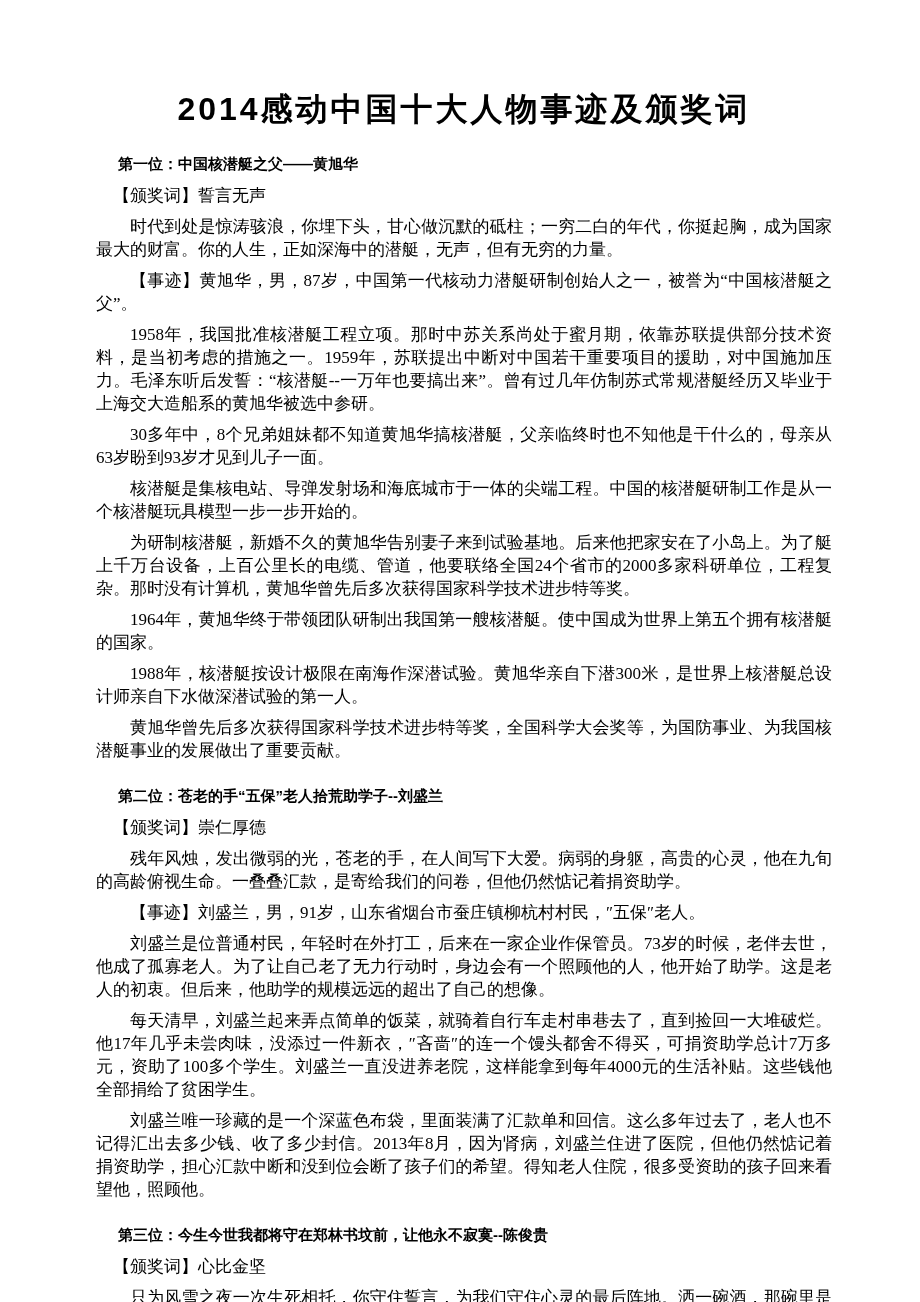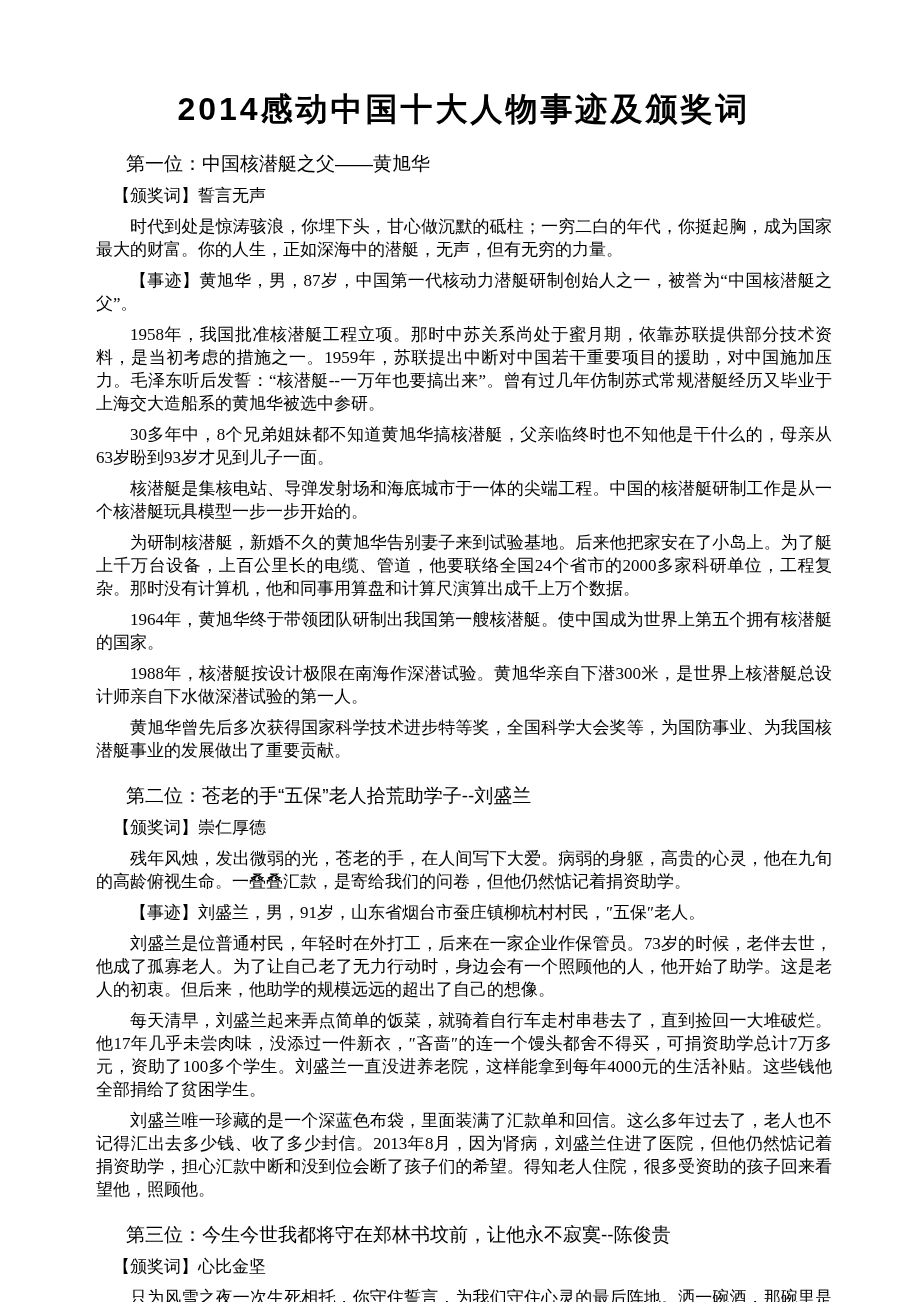--- a/index.html
+++ b/index.html
@@ -26,22 +26,22 @@
     letter-spacing: 3px;
     text-align: center;
     margin: 0 0 22px 0;
     white-space: nowrap;
   }
   .doc-section {
     margin: 0;
   }
   .section-heading {
     font-family: "Liberation Sans", "DejaVu Sans", sans-serif;
-    font-weight: normal;
-    font-size: 19px;
+    font-weight: bold;
+    font-size: 15px;
     line-height: 24px;
     margin: 22px 0 0 0;
     text-indent: 2em;
   }
   .doc-section:first-of-type .section-heading {
     margin-top: 0;
   }
   .page p {
     margin: 8px;
     font-size: 17px;
@@ -62,21 +62,21 @@
   <h1 class="doc-title">2014感动中国十大人物事迹及颁奖词</h1>
   <div id="sections">
       <section class="doc-section">
         <h2 class="section-heading">第一位：中国核潜艇之父——黄旭华</h2>
         <p class="award-line">【颁奖词】誓言无声</p>
         <p class="body-par">时代到处是惊涛骇浪，你埋下头，甘心做沉默的砥柱；一穷二白的年代，你挺起胸，成为国家最大的财富。你的人生，正如深海中的潜艇，无声，但有无穷的力量。</p>
         <p class="body-par">【事迹】黄旭华，男，87岁，中国第一代核动力潜艇研制创始人之一，被誉为“中国核潜艇之父”。</p>
         <p class="body-par">1958年，我国批准核潜艇工程立项。那时中苏关系尚处于蜜月期，依靠苏联提供部分技术资料，是当初考虑的措施之一。1959年，苏联提出中断对中国若干重要项目的援助，对中国施加压力。毛泽东听后发誓：“核潜艇--一万年也要搞出来”。曾有过几年仿制苏式常规潜艇经历又毕业于上海交大造船系的黄旭华被选中参研。</p>
         <p class="body-par">30多年中，8个兄弟姐妹都不知道黄旭华搞核潜艇，父亲临终时也不知他是干什么的，母亲从63岁盼到93岁才见到儿子一面。</p>
         <p class="body-par">核潜艇是集核电站、导弹发射场和海底城市于一体的尖端工程。中国的核潜艇研制工作是从一个核潜艇玩具模型一步一步开始的。</p>
-        <p class="body-par">为研制核潜艇，新婚不久的黄旭华告别妻子来到试验基地。后来他把家安在了小岛上。为了艇上千万台设备，上百公里长的电缆、管道，他要联络全国24个省市的2000多家科研单位，工程复杂。那时没有计算机，他和同事用算盘和计算尺演算出成千上万个数据。</p>
+        <p class="body-par">为研制核潜艇，新婚不久的黄旭华告别妻子来到试验基地。后来他把家安在了小岛上。为了艇上千万台设备，上百公里长的电缆、管道，他要联络全国24个省市的2000多家科研单位，工程复杂。那时没有计算机，黄旭华曾先后多次获得国家科学技术进步特等奖。</p>
         <p class="body-par">1964年，黄旭华终于带领团队研制出我国第一艘核潜艇。使中国成为世界上第五个拥有核潜艇的国家。</p>
         <p class="body-par">1988年，核潜艇按设计极限在南海作深潜试验。黄旭华亲自下潜300米，是世界上核潜艇总设计师亲自下水做深潜试验的第一人。</p>
         <p class="body-par">黄旭华曾先后多次获得国家科学技术进步特等奖，全国科学大会奖等，为国防事业、为我国核潜艇事业的发展做出了重要贡献。</p>
       </section>
       <section class="doc-section">
         <h2 class="section-heading">第二位：苍老的手“五保”老人拾荒助学子--刘盛兰</h2>
         <p class="award-line">【颁奖词】崇仁厚德</p>
         <p class="body-par">残年风烛，发出微弱的光，苍老的手，在人间写下大爱。病弱的身躯，高贵的心灵，他在九旬的高龄俯视生命。一叠叠汇款，是寄给我们的问卷，但他仍然惦记着捐资助学。</p>
         <p class="body-par">【事迹】刘盛兰，男，91岁，山东省烟台市蚕庄镇柳杭村村民，″五保″老人。</p>
         <p class="body-par">刘盛兰是位普通村民，年轻时在外打工，后来在一家企业作保管员。73岁的时候，老伴去世，他成了孤寡老人。为了让自己老了无力行动时，身边会有一个照顾他的人，他开始了助学。这是老人的初衷。但后来，他助学的规模远远的超出了自己的想像。</p>

